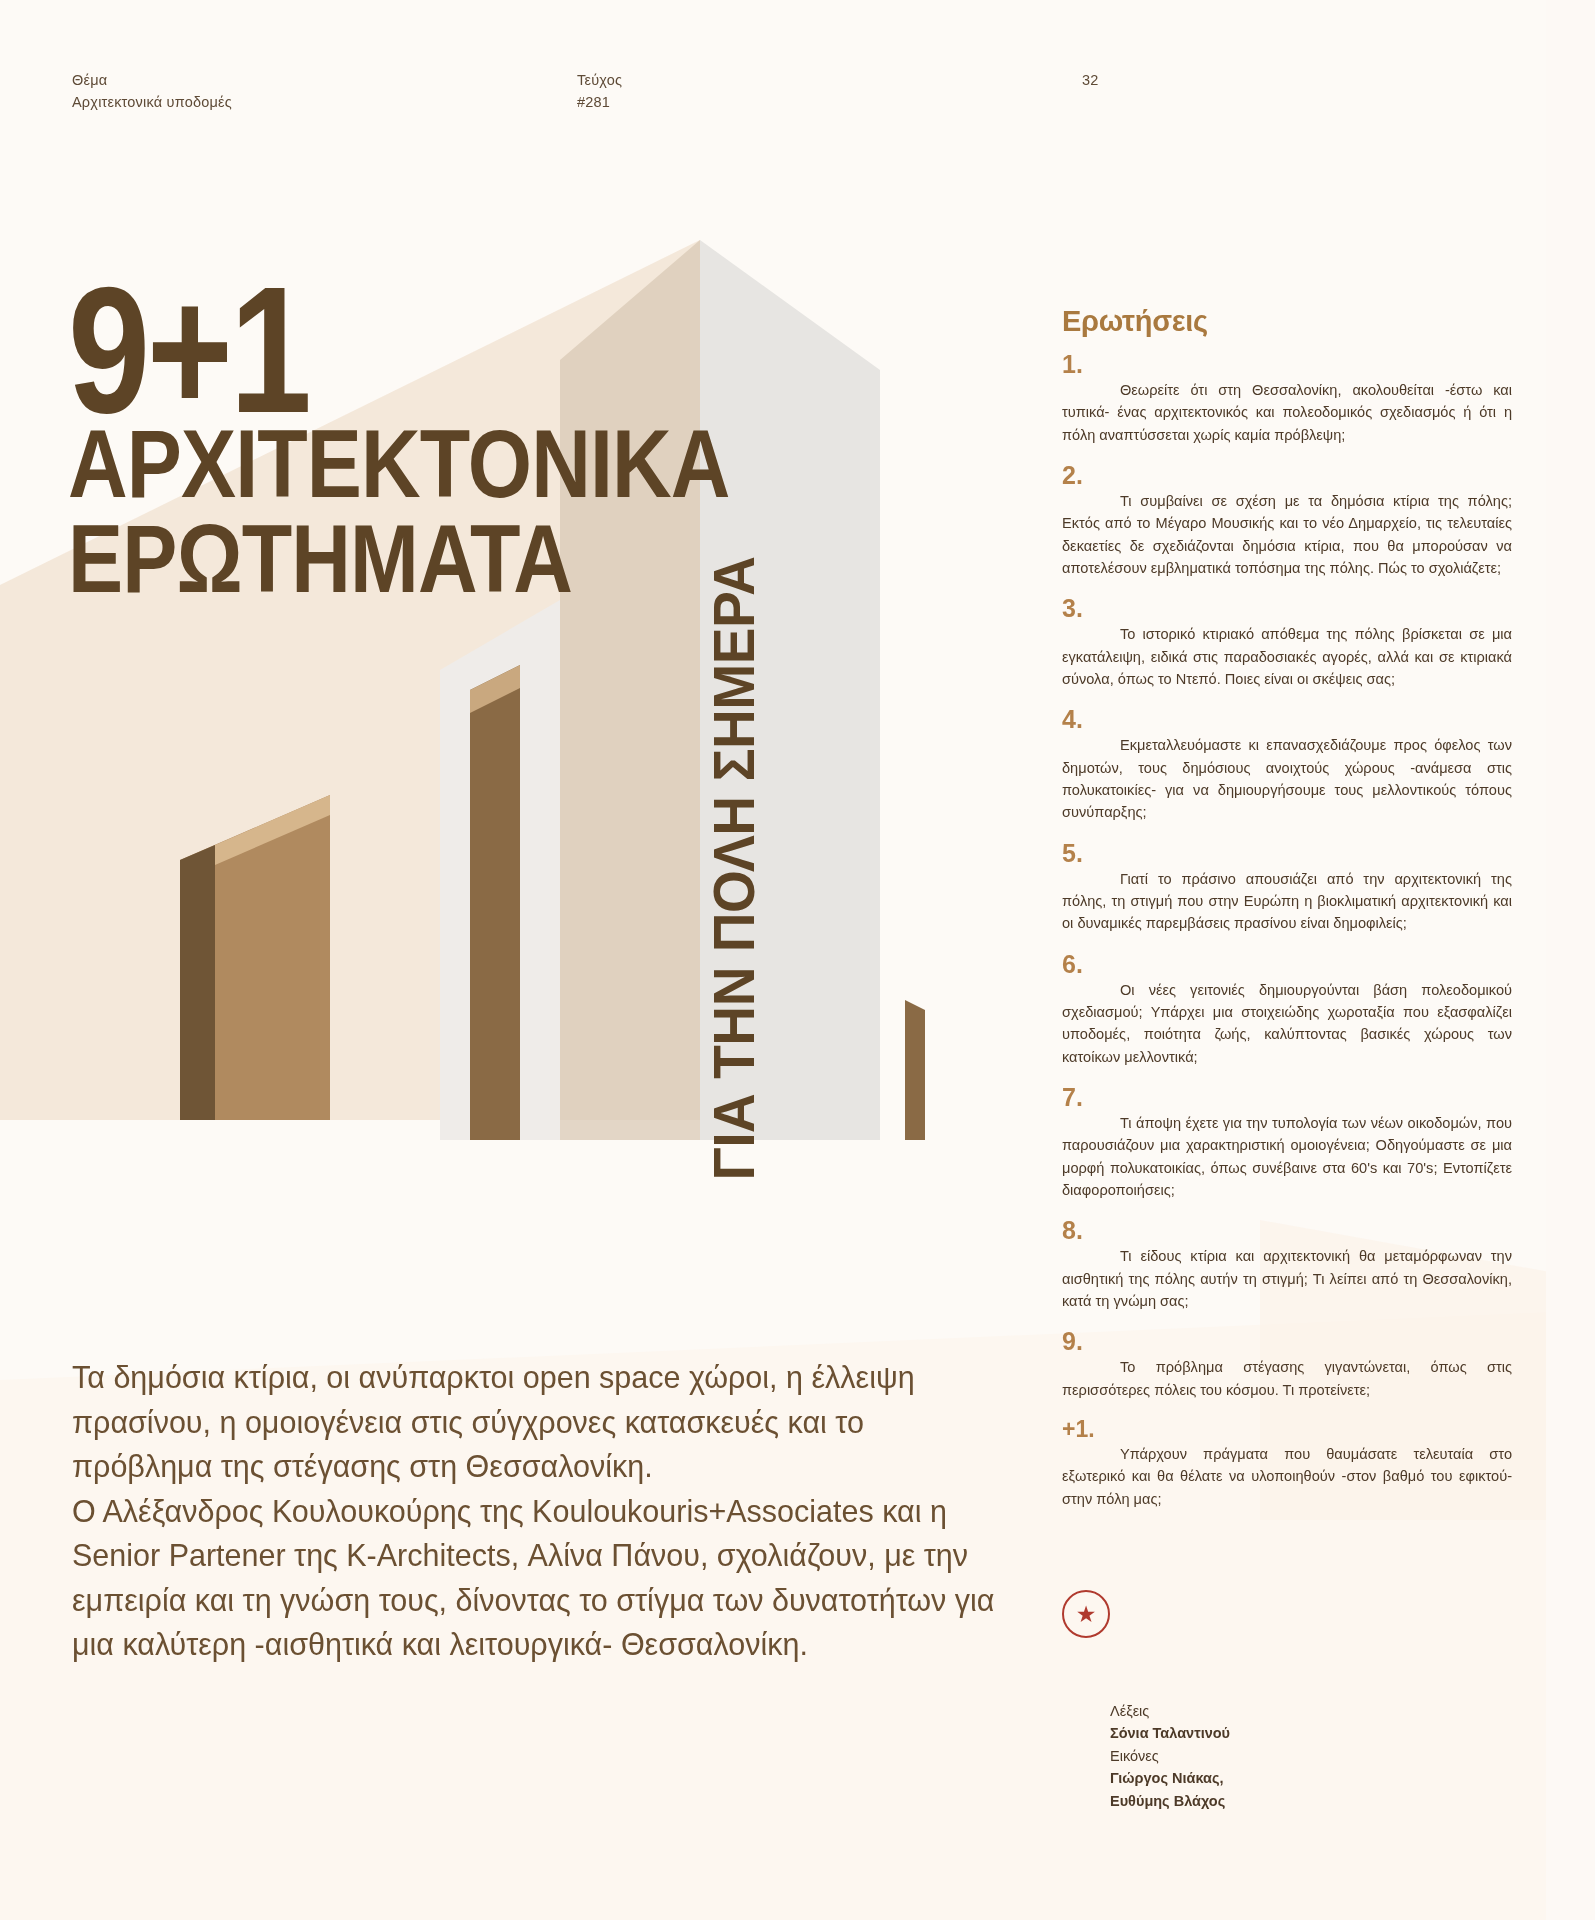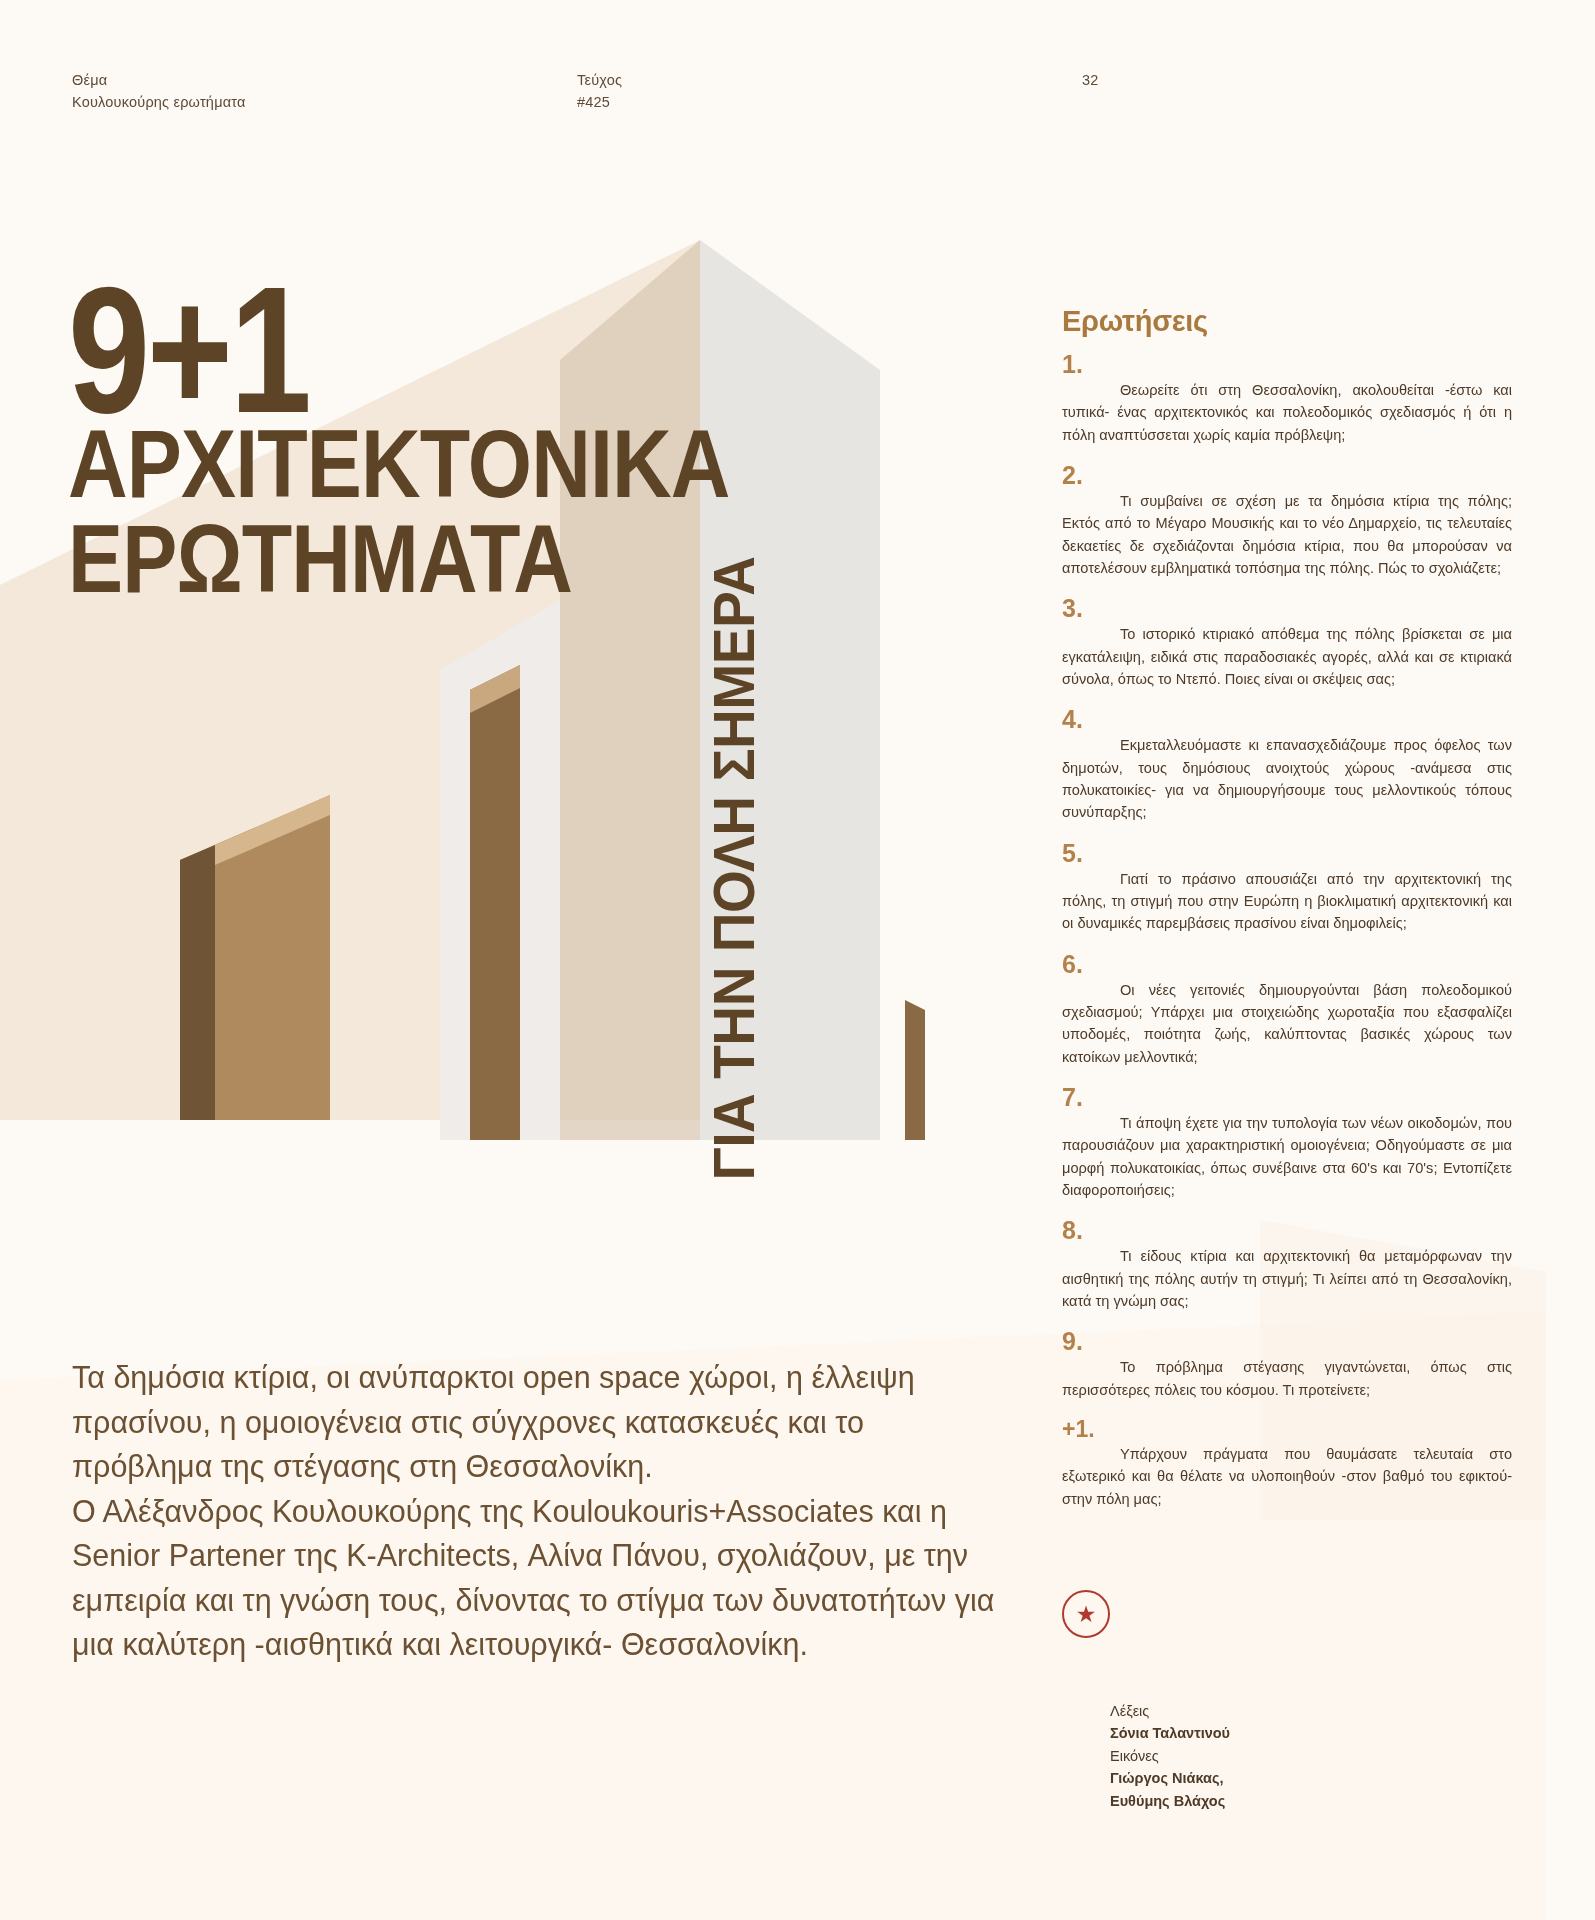--- a/index.html
+++ b/index.html
@@ -192,25 +192,25 @@
   .credits .nm { font-weight: 700; }
 </style>
 </head>
 <body>
 
 <div class="page">
 
   <div class="header">
     <div class="col hdr-col1">
       <div>Θέμα</div>
-      <div>Κουλουκούρης ερωτήματα</div>
+      <div>Αρχιτεκτονικά υποδομές</div>
     </div>
     <div class="col hdr-col2">
       <div>Τεύχος</div>
-      <div>#425</div>
+      <div>#281</div>
     </div>
     <div class="col hdr-col3">32</div>
   </div>
 
   <div class="art">
     <svg width="1030" height="1120" viewBox="0 0 1030 1120" xmlns="http://www.w3.org/2000/svg">
 
       <polygon points="0,345 700,0 700,880 0,880" fill="#ecd9c2" opacity="0.55"></polygon>
 
       <polygon points="700,0 880,130 880,900 700,900" fill="#e7e5e2"></polygon>

